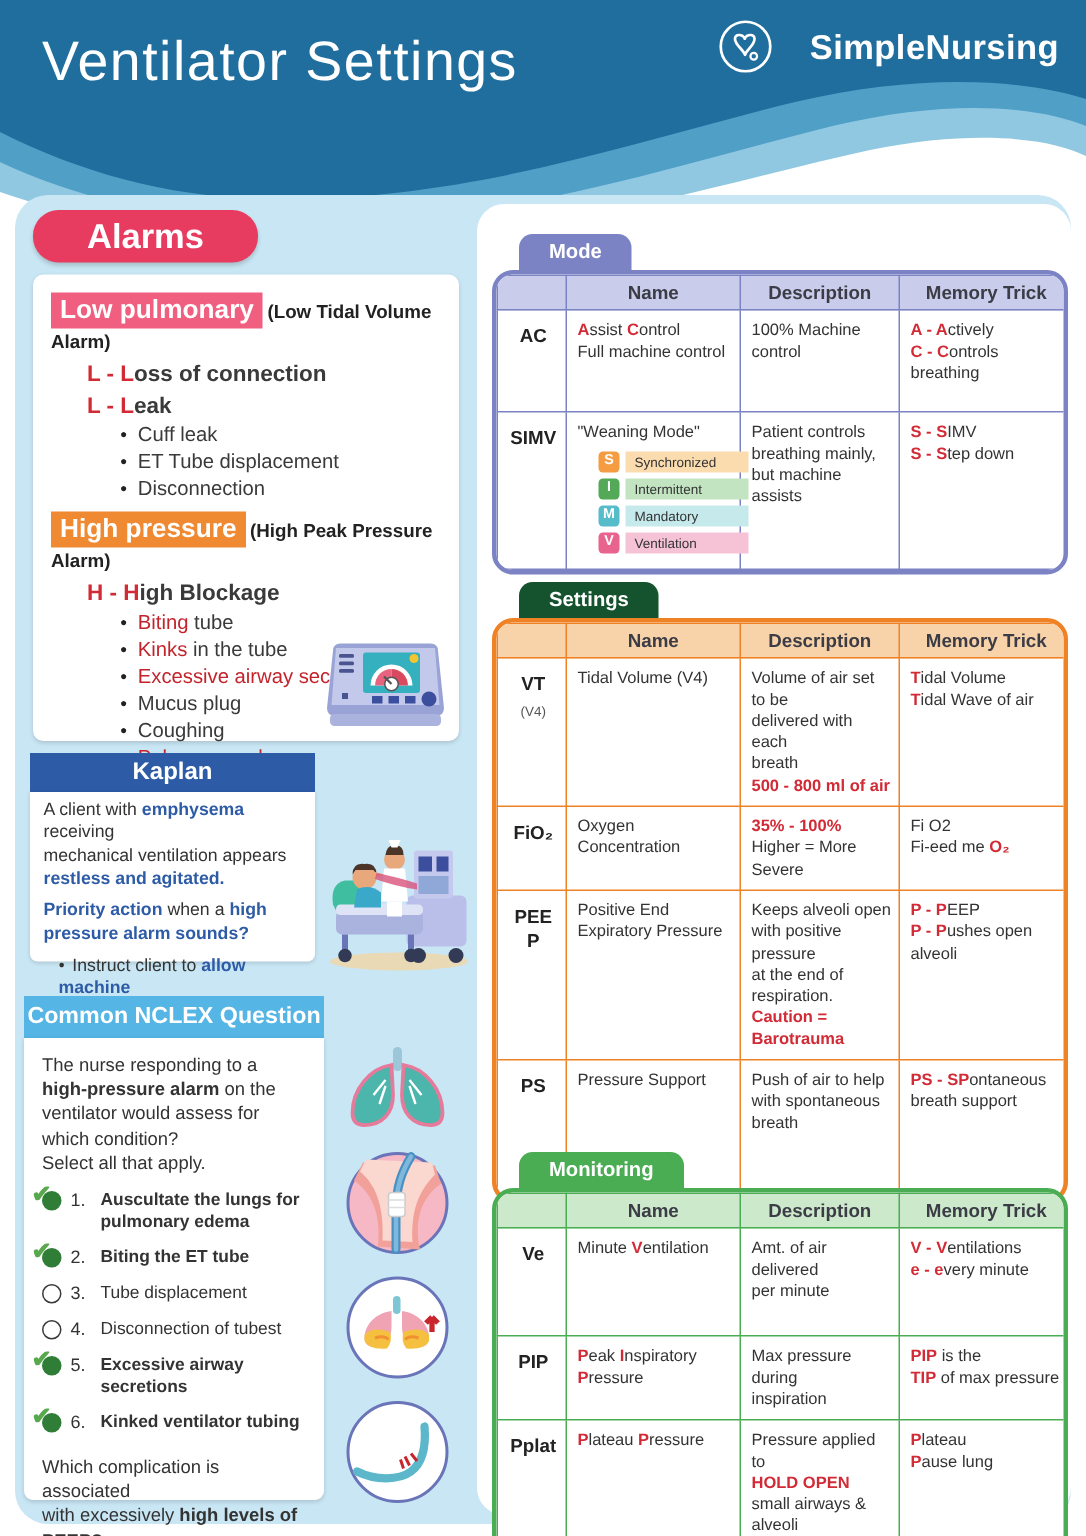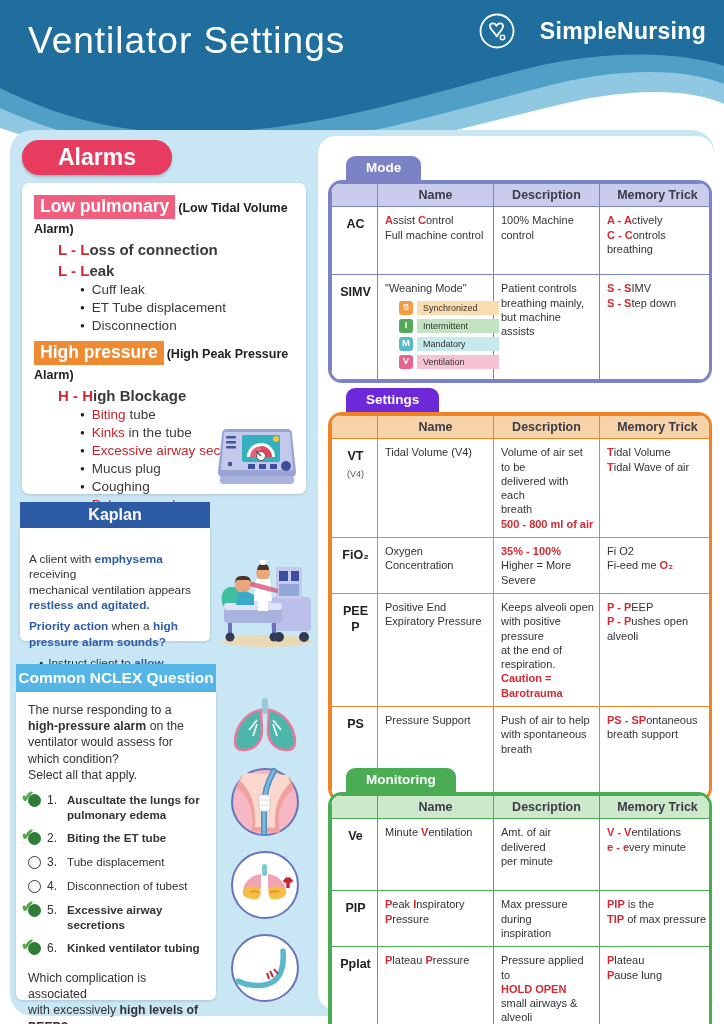--- a/index.html
+++ b/index.html
@@ -39,21 +39,21 @@
   .seg-red2{color:#c3242c;margin-top:24px;}
   .seg-bold{font-weight:700;}
   .seg-blue{color:#2d5ba6;font-weight:700;}
   .seg-small{font-size:9px;font-weight:400;color:#555;}
   .vent-illus{position:absolute;right:6px;bottom:4px;}
 
   
   .kaplan-header{position:absolute;left:20px;top:502px;width:190px;height:26px;background:#2d5ba6;
                  color:#fff;font-size:16px;font-weight:700;display:flex;align-items:center;justify-content:center;}
   .kaplan-card{position:absolute;left:20px;top:528px;width:190px;height:113px;border-radius:0 0 5px 5px;
-               padding:24px 8px 0 9px;box-sizing:border-box;font-size:11.8px;line-height:1.3;}
+               padding:4px 8px 0 9px;box-sizing:border-box;font-size:11.8px;line-height:1.3;}
   .kaplan-card p{margin:0 0 6px 0;white-space:pre-line;}
   .k-bullet{margin-left:10px;white-space:pre-line;}
   .k-bullet::before{content:"●";font-size:7px;vertical-align:2px;margin-right:5px;}
   .kaplan-illus{position:absolute;left:216px;top:545px;}
 
   
   .nclex-header{position:absolute;left:16px;top:664px;width:200px;height:28px;background:#55b5e5;
                 color:#fff;font-size:15.5px;font-weight:700;display:flex;align-items:center;justify-content:center;}
   .nclex-card{position:absolute;left:16px;top:692px;width:200px;height:308px;border-radius:0 0 6px 6px;
               padding:10px 8px 0 12px;box-sizing:border-box;}
@@ -357,21 +357,21 @@
 but machine assists</span></td>
                 <td class="c-memory"><span class="seg-red">S - S</span><span>IMV
 </span><span class="seg-red">S - S</span><span>tep down</span></td>
               </tr>
             </tbody>
         </table>
       </div>
     </div>
 
     <div class="tbl-block t-settings" id="settings-block">
-      <div class="tab" style="background:#6d28d9">Settings</div>
+      <div class="tab" style="background:#14532d">Settings</div>
       <div class="tbl-wrap">
         <table id="settings-tbl">
           <colgroup>
               <col class="w-key">
               <col class="w-name">
               <col class="w-desc">
               <col class="w-mem">
             </colgroup>
           <thead>
             <tr>

